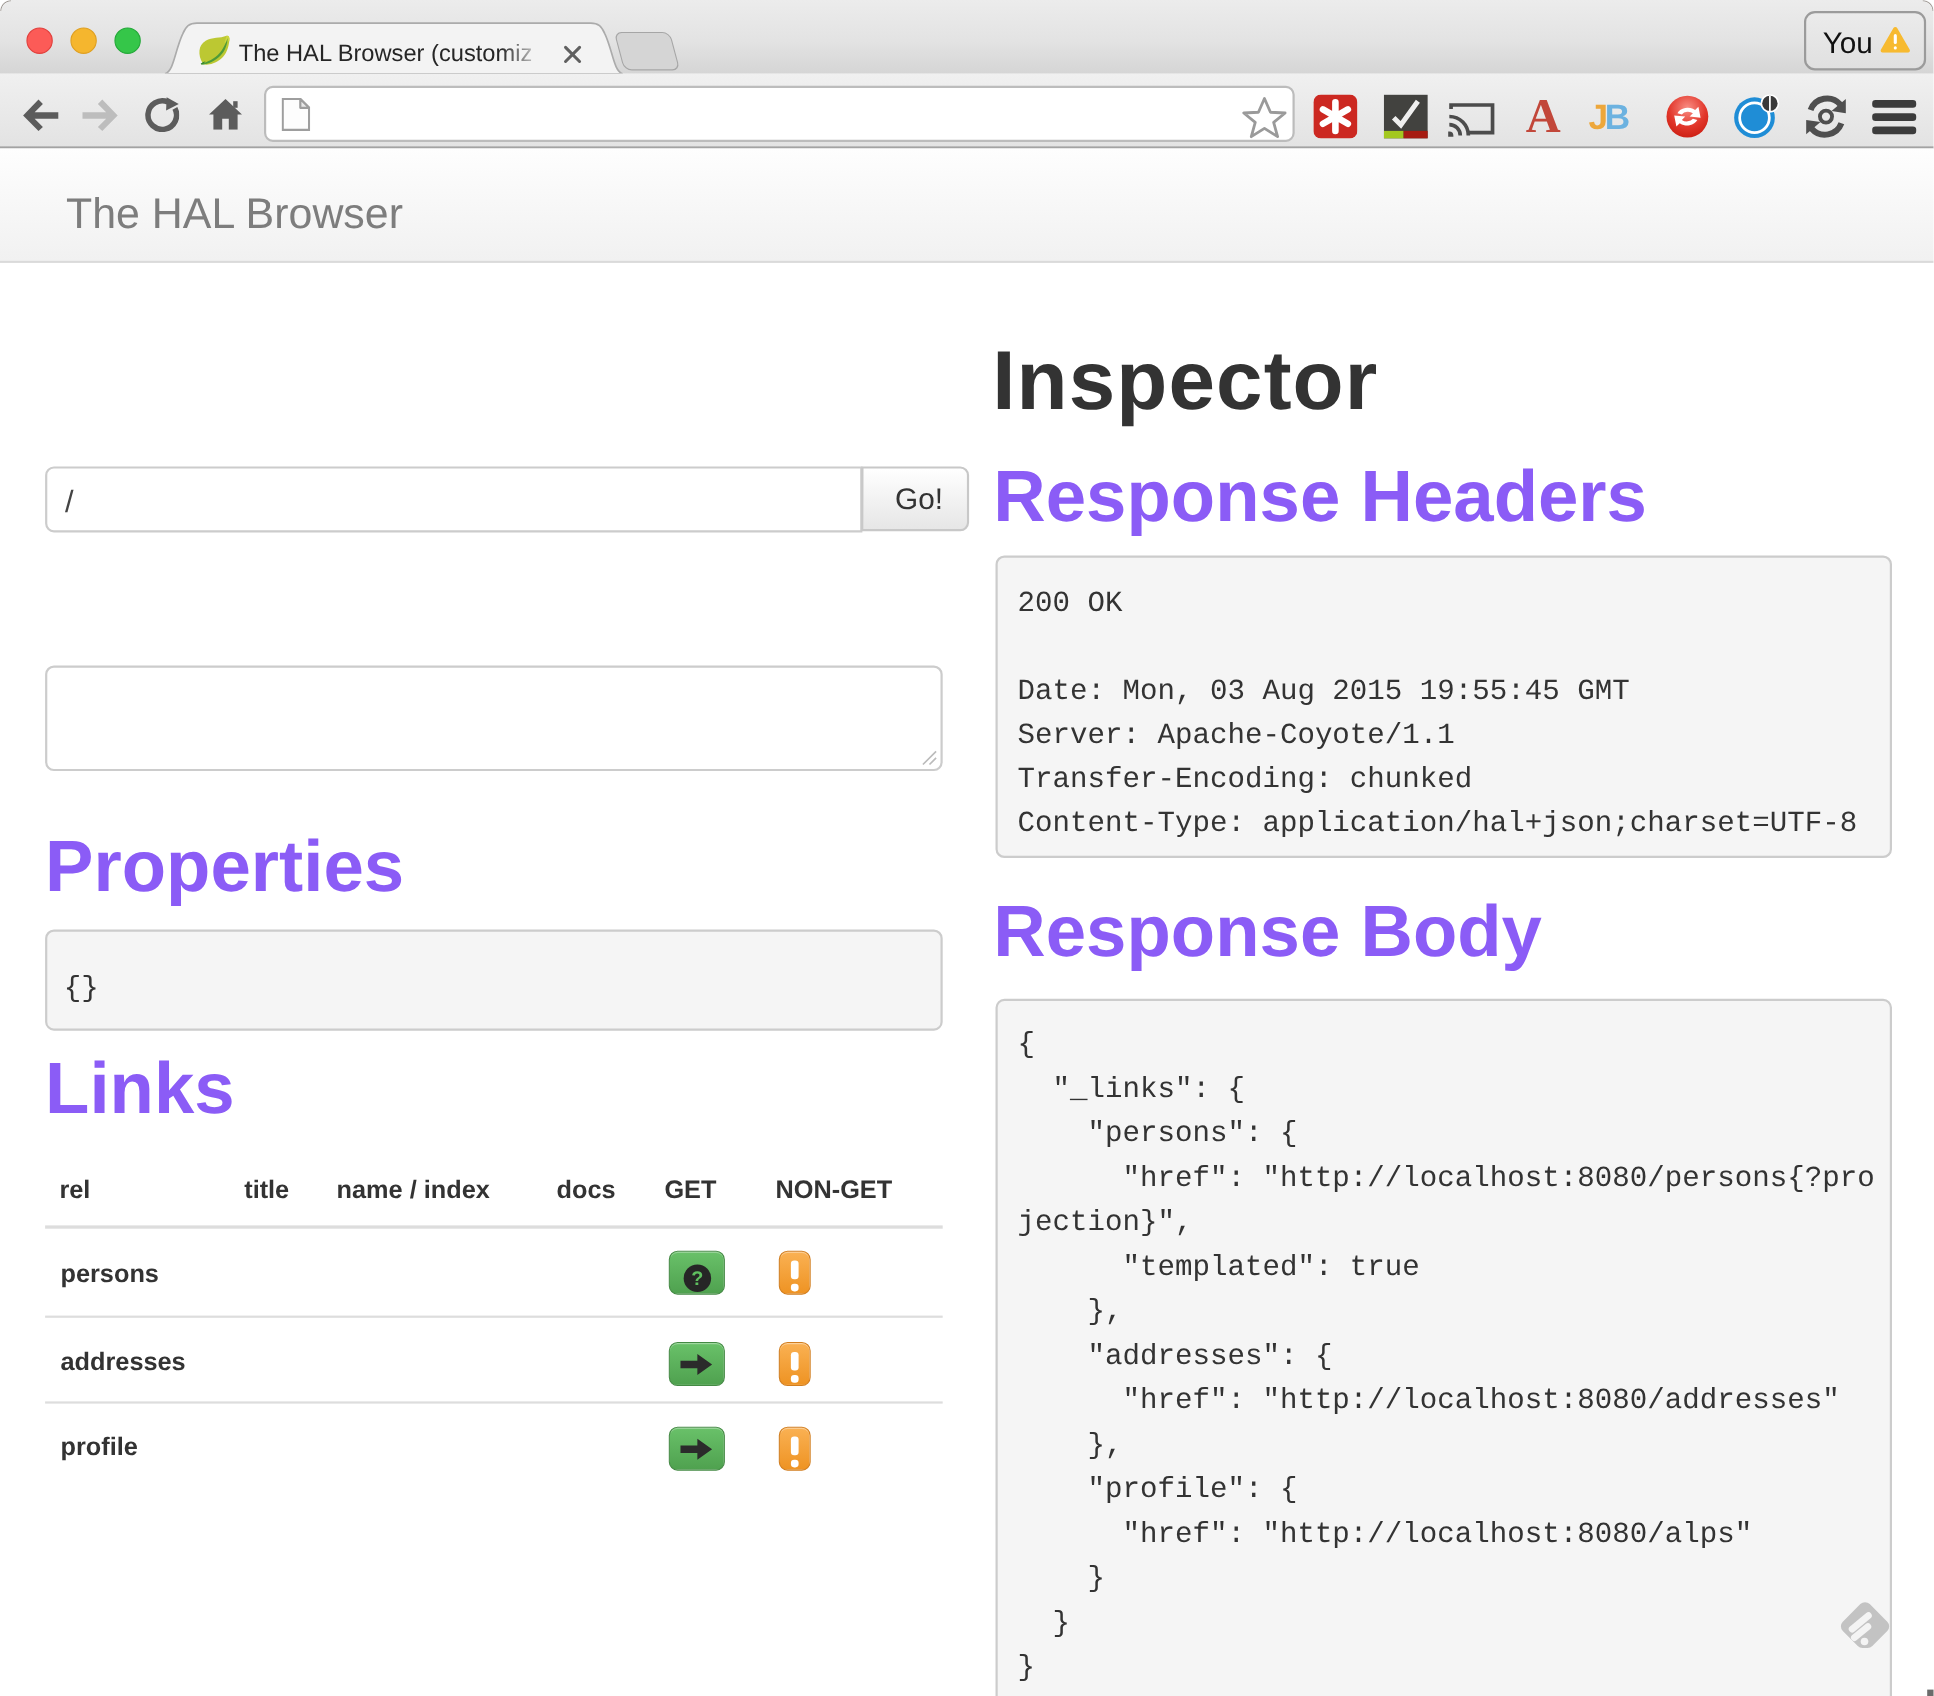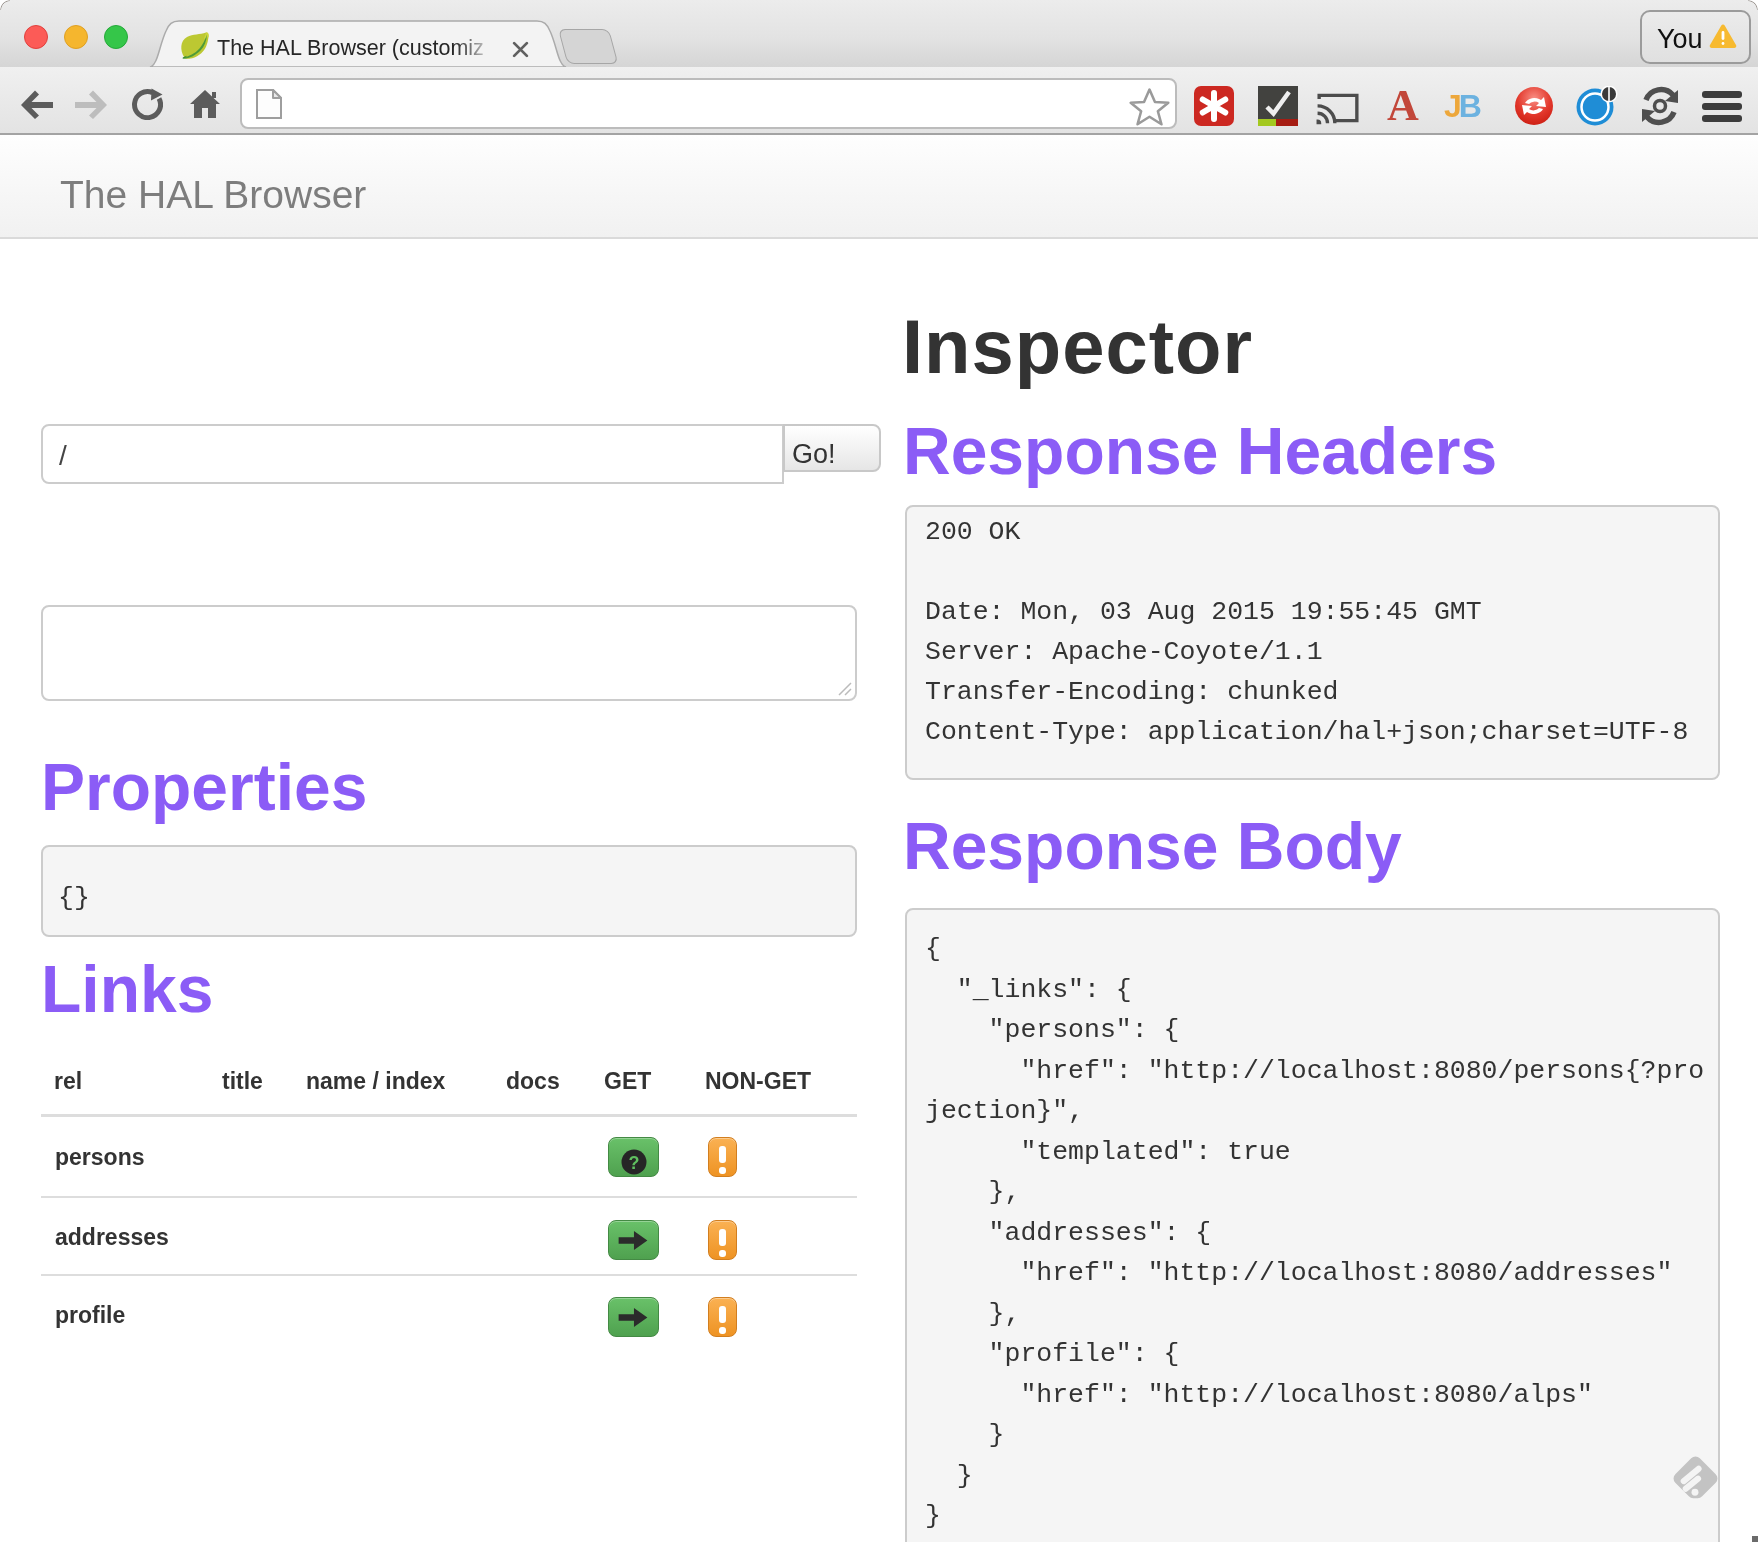--- a/index.html
+++ b/index.html
@@ -34,27 +34,27 @@
 h2{position:absolute;font-size:66px;line-height:1;color:#8b5cf6;font-weight:bold}
 #explorer{left:39px;top:309px}
 #inspector{left:902px;top:309px;letter-spacing:1px}
 #crh{left:41px;top:511px}
 #properties{left:41px;top:754px}
 #links{left:41px;top:956px}
 #resphead{left:903px;top:418px}
 #respbody{left:903px;top:813px}
 #expinput{left:41px;top:424px;width:743px;height:60px;background:#fff;border:2px solid #ccc;border-radius:8px 0 0 8px}
 #expinput span{position:absolute;left:16px;top:14px;font-size:28px;color:#444}
-#gobtn{left:783px;top:424px;width:98px;height:48px;background:linear-gradient(#ffffff,#e6e6e6);border:2px solid #c8c8c8;border-radius:0 8px 8px 0;text-indent:7px;font-size:27px;line-height:56px;color:#333}
+#gobtn{left:783px;top:424px;width:98px;height:59px;background:linear-gradient(#ffffff,#e6e6e6);border:2px solid #c8c8c8;border-radius:0 8px 8px 0;text-align:center;text-indent:7px;font-size:27px;line-height:56px;color:#333}
 #crhtextarea{left:41px;top:605px;width:816px;height:96px;background:#fff;border:2px solid #ccc;border-radius:8px}
 pre,.mono{font-family:"Liberation Mono",monospace}
 .prebox{background:#f5f5f5;border:2px solid #ccc;border-radius:8px;color:#333}
 #pre1{left:41px;top:845px;width:816px;height:92px}
 #pre1 div{position:absolute;left:15px;top:36px;font-size:26.5px}
-#pre2{left:905px;top:505px;width:815px;height:275px;font-size:26.5px;line-height:40px;padding:5px 18px;white-space:pre;overflow:hidden}
+#pre2{left:905px;top:505px;width:815px;height:275px;font-size:26.5px;line-height:40px;padding:21px 18px;white-space:pre;overflow:hidden}
 #pre3{left:905px;top:908px;width:815px;height:660px;font-size:26.5px;line-height:40.5px;padding:19px 18px;white-space:pre;overflow:hidden}
 
 .th,.td{position:absolute;font-weight:bold;color:#333;font-size:23px;line-height:23px}
 .tline{position:absolute;left:41px;width:816px;background:#ddd}
 .btn{position:absolute;border-radius:8px}
 .btn-green{width:51px;height:40px;background:linear-gradient(#69c169,#4fa14f);border:1px solid #448a44;box-shadow:inset 0 1px 0 rgba(255,255,255,.3)}
 .btn-orange{width:29px;height:40px;background:linear-gradient(#fab153,#ee9323);border:1px solid #d27e1f;box-shadow:inset 0 1px 0 rgba(255,255,255,.35)}
 </style></head>
 <body>
 <div id="page">

